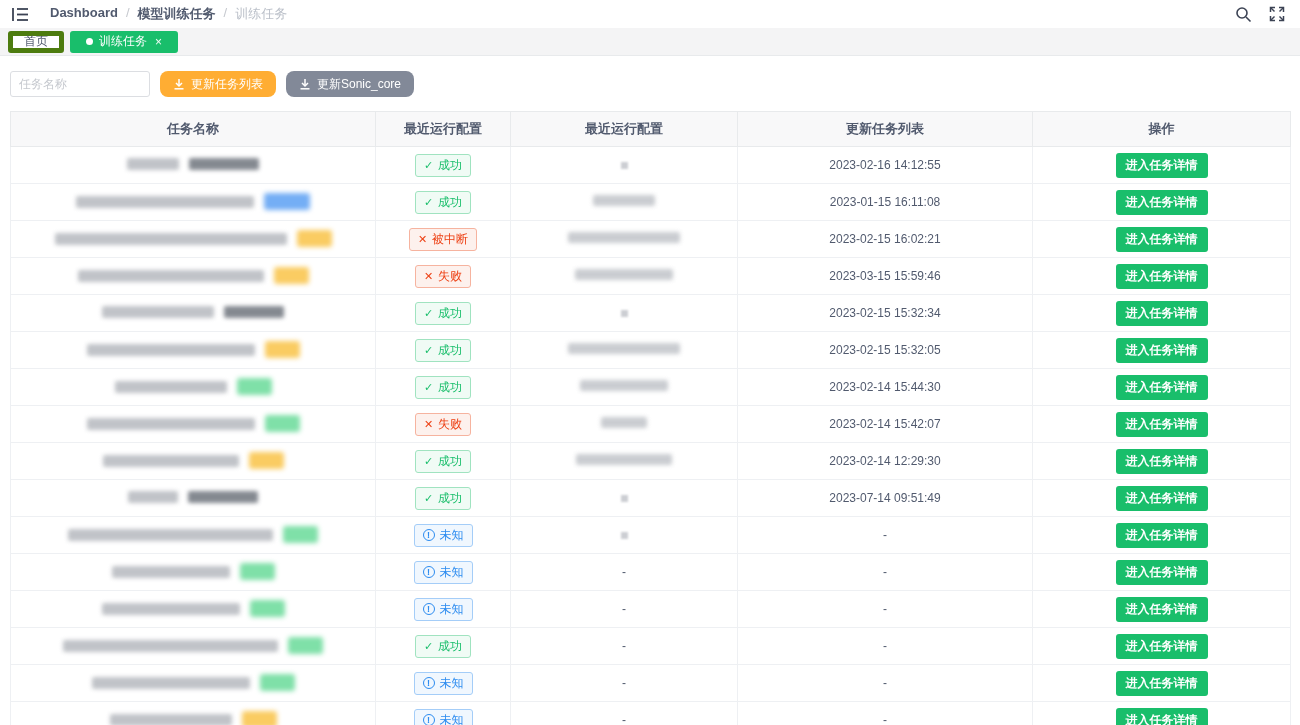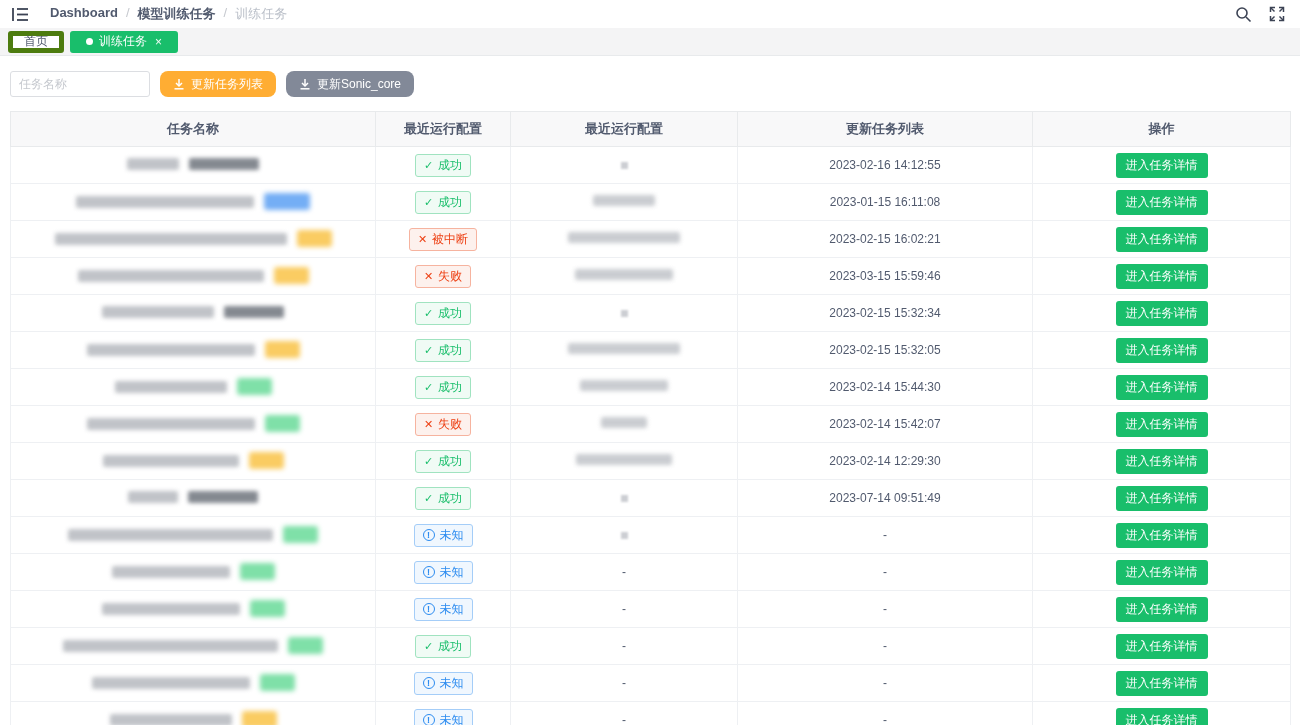--- a/index.html
+++ b/index.html
@@ -59,21 +59,21 @@
   .badge { display:inline-flex; align-items:center; gap:5px; height:23px; padding:0 8px;
     border-radius:3px; font-size:12px; border:1px solid; }
   .badge-success { color:#19be6b; background:#f0fbf5; border-color:#a0e3c0; }
   .badge-interrupted, .badge-failed { color:#ed4014; background:#fdf1ed; border-color:#f6b39f; }
   .badge-unknown { color:#2d8cf0; background:#f0f7fe; border-color:#a4cdf8; }
   .badge .bicon { font-size:11px; line-height:1; }
   .info-circle { width:12px; height:12px; border:1px solid currentColor; border-radius:50%;
     display:inline-flex; align-items:center; justify-content:center; font-size:9px; font-weight:700; line-height:1; }
 
   .btn-detail { background:#19be6b; color:#fff; border:none; border-radius:3px; height:25px;
-    padding:0 10px; font-size:12px; font-weight:400; cursor:pointer; font-family:inherit;text-align:center; }
+    padding:0 10px; font-size:12px; font-weight:700; cursor:pointer; font-family:inherit;text-align:center; }
 
   svg { display:block; }
 </style>
 </head>
 <body>
 
 <div class="topbar">
   <span class="fold-icon">
     <svg width="17" height="15" viewBox="0 0 17 15" fill="none" stroke="#3c4354" stroke-width="1.8">
       <line x1="1" y1="1" x2="1" y2="14"></line>

